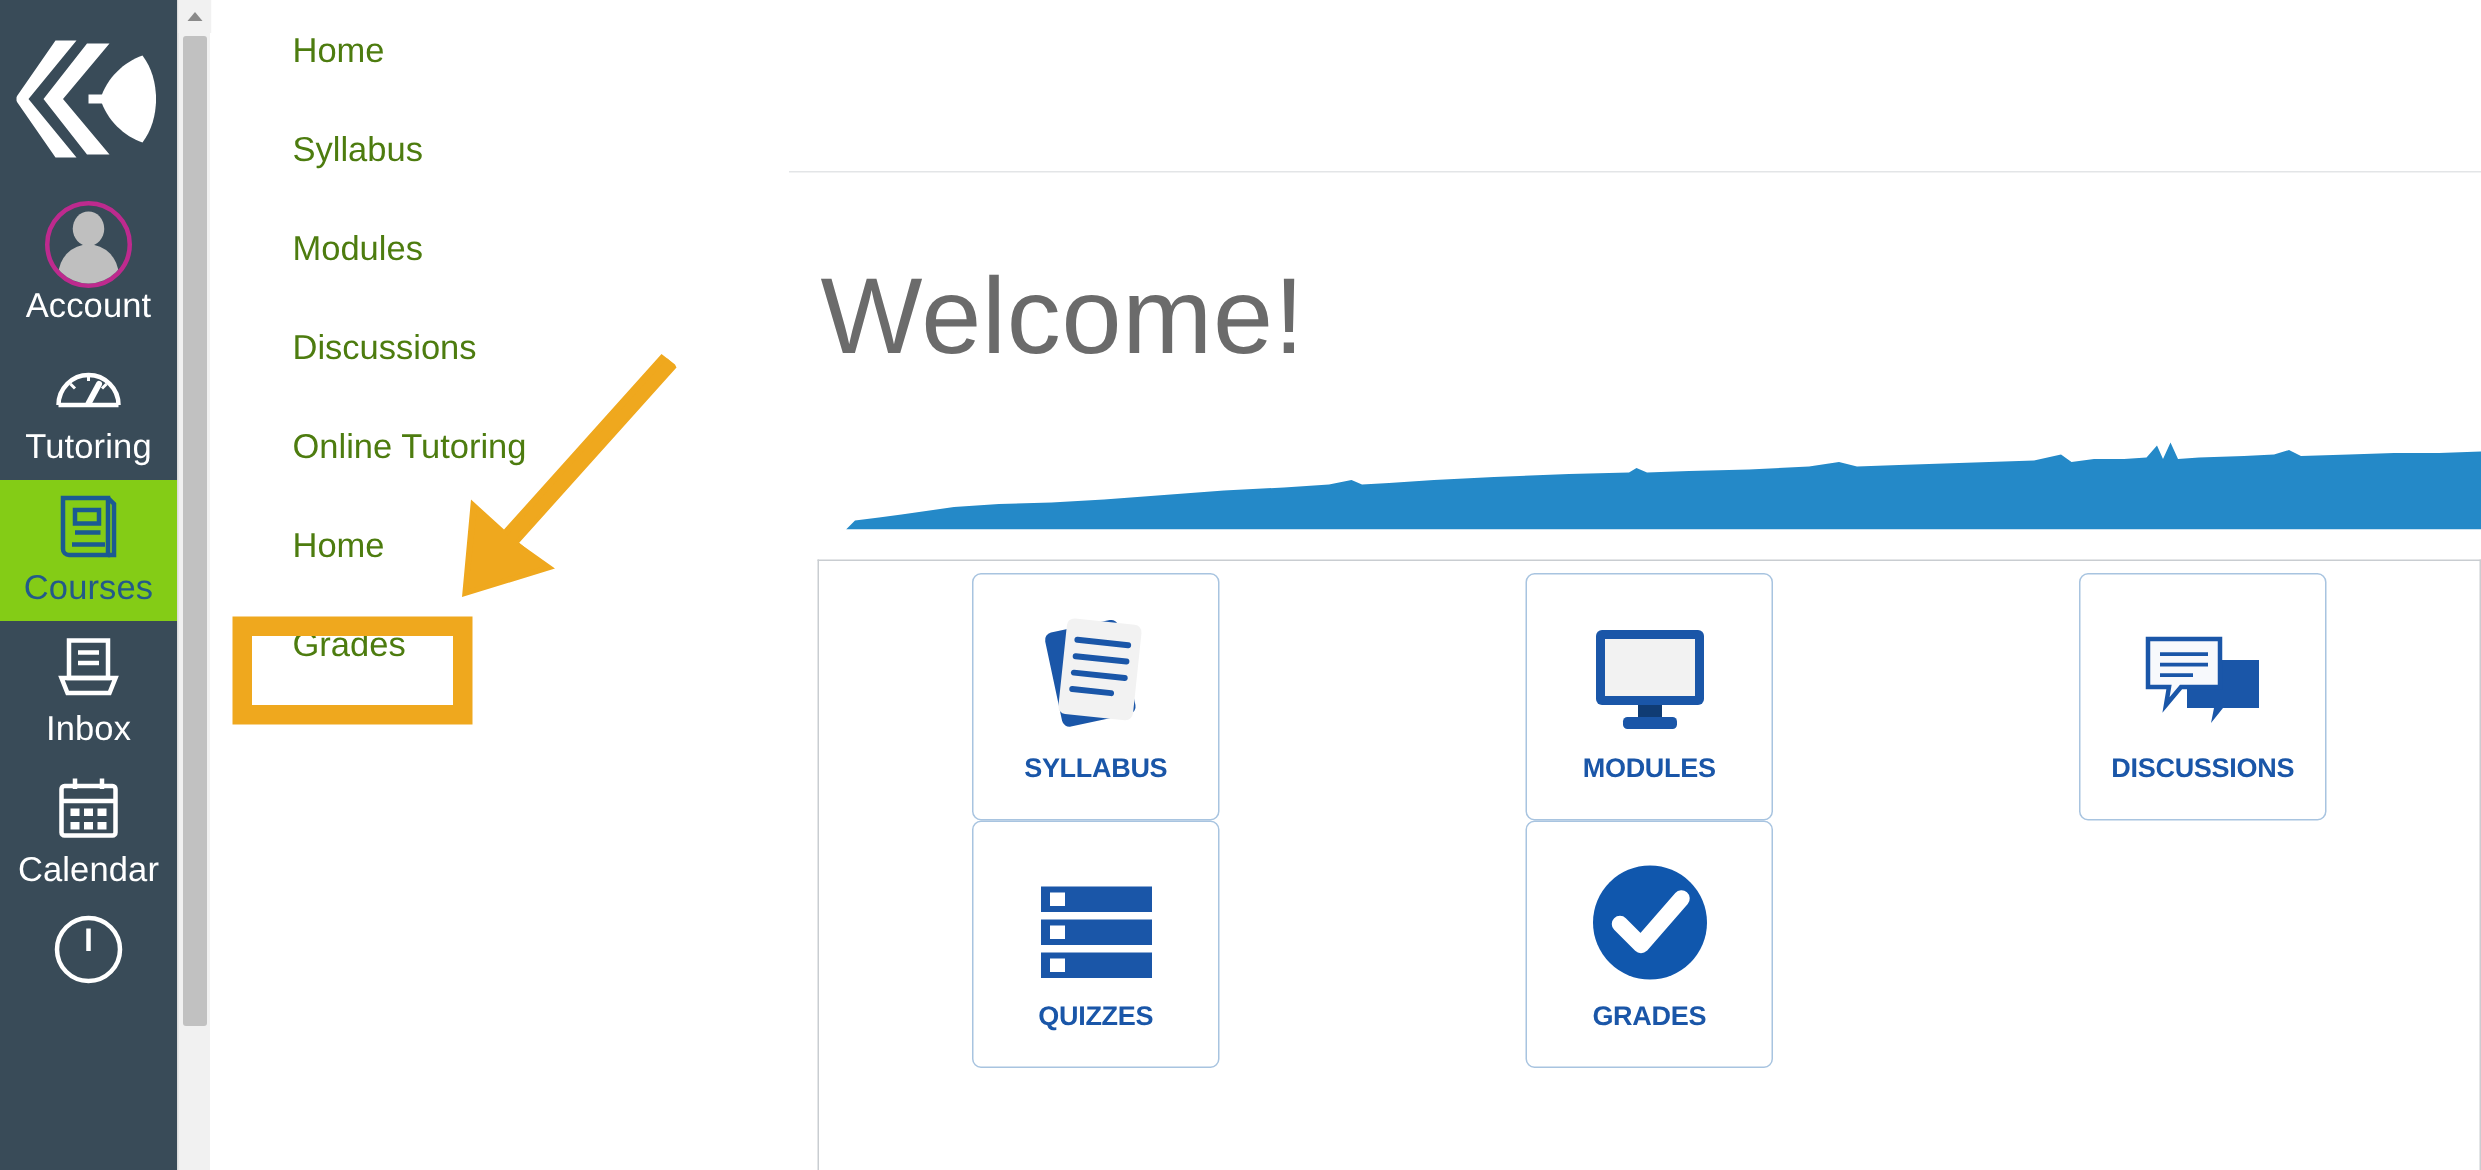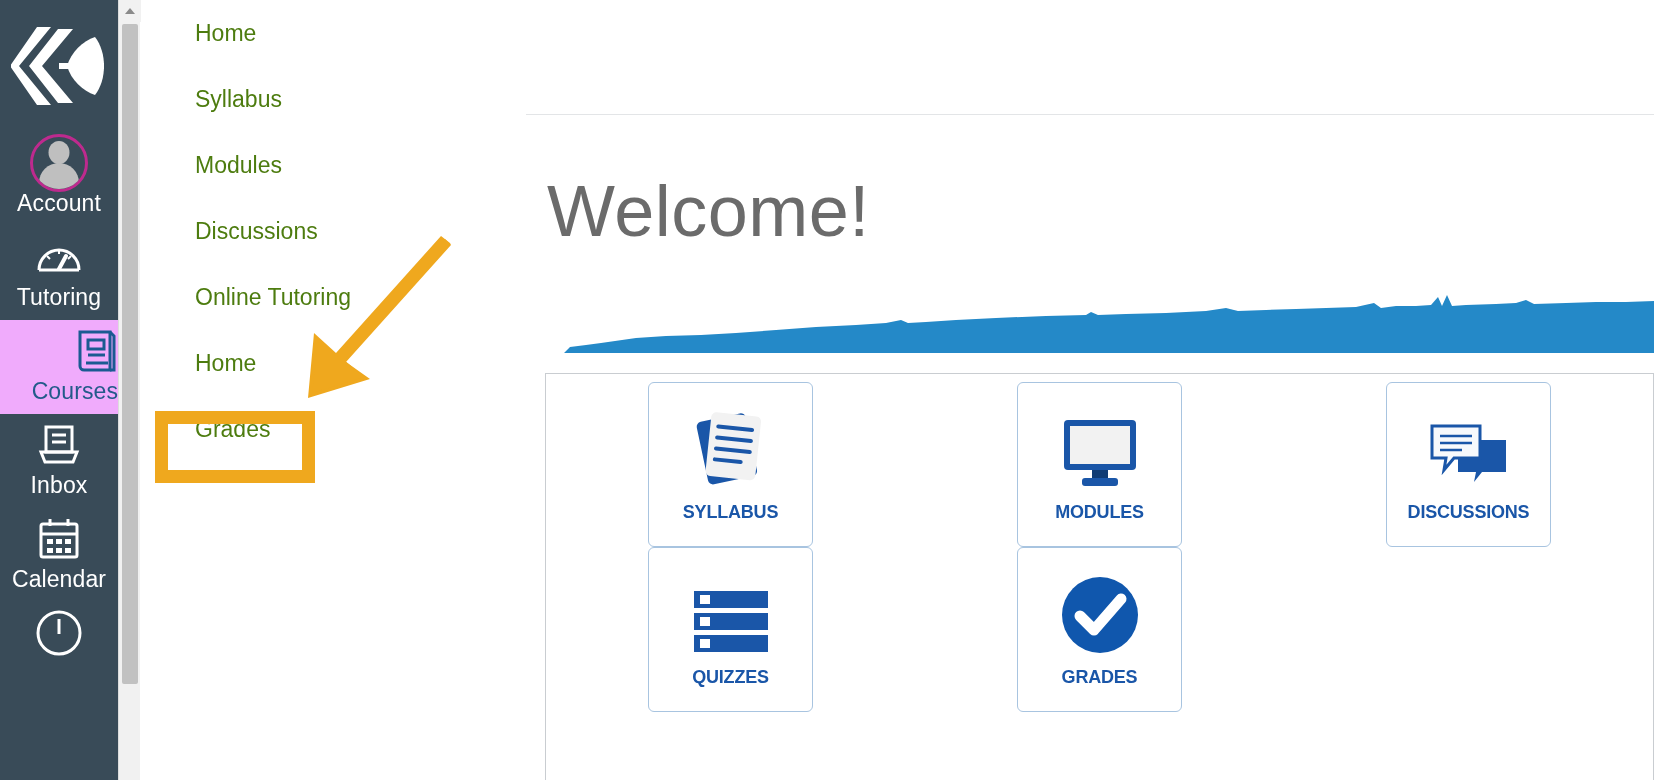--- a/index.html
+++ b/index.html
@@ -22,21 +22,21 @@
   .gn-item {
     width: 118px;
     display: flex; flex-direction: column; align-items: center; justify-content: flex-start;
     padding-top: 9px; padding-bottom: 8px;
     text-decoration: none;
   }
   .gn-item .gn-label {
     color: #ffffff; font-size: 23px; line-height: 30px; margin-top: 3px;
     letter-spacing: 0.1px; white-space: nowrap;
   }
-  .gn-item.active { background: #f0abfc; align-items: flex-end; }
+  .gn-item.active { background: #84cc16; }
   .gn-item.active .gn-label { color: #235A8A; }
   .gn-icon { display: flex; align-items: center; justify-content: center; height: 44px; }
 
   .avatar-ring {
     width: 58px; height: 58px; border-radius: 50%;
     border: 3px solid #BE2A8E; display: flex; align-items: center; justify-content: center;
     overflow: hidden; background: #394B58;
   }
   .avatar-inner { position: relative; width: 52px; height: 52px; }
   .avatar-head {

